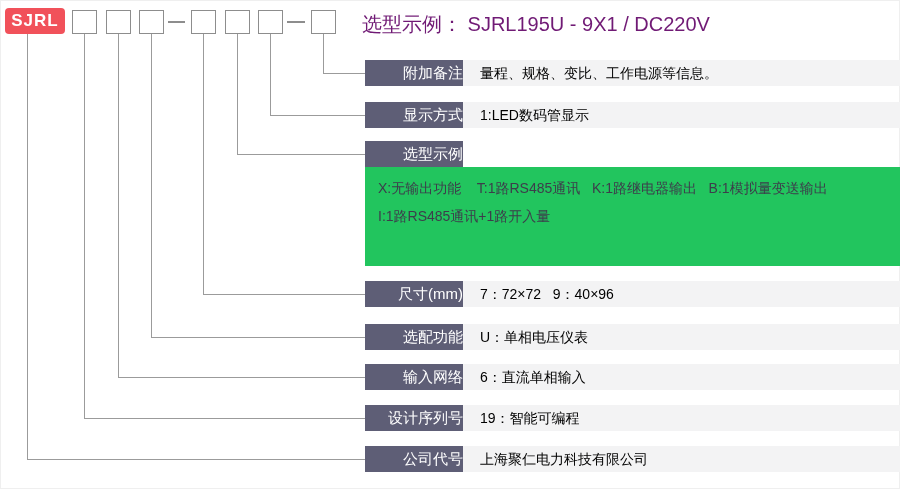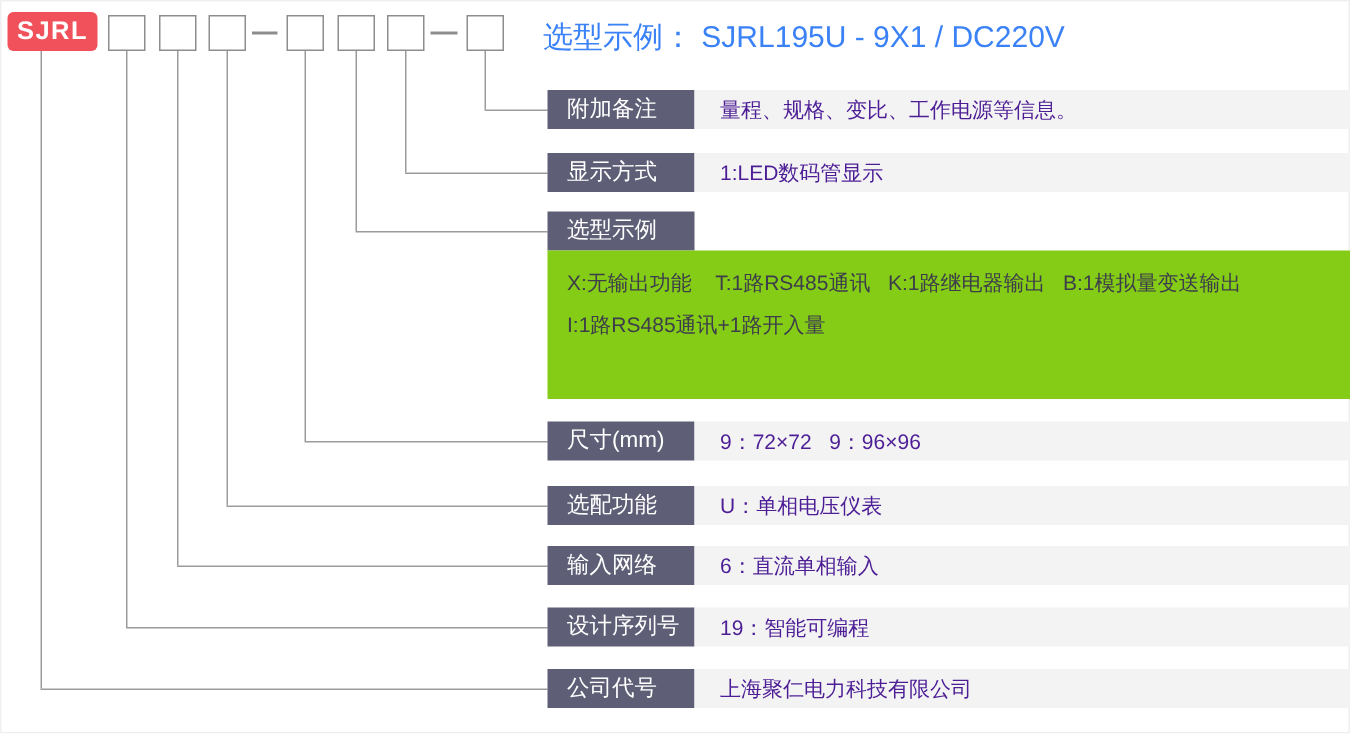--- a/index.html
+++ b/index.html
@@ -17,36 +17,36 @@
   }
   .code-box{
     position:absolute;top:10px;width:25px;height:24px;
     background:#ffffff;border:1.5px solid #8d8d8d;box-sizing:border-box;
   }
   .dash{position:absolute;top:21px;height:2px;background:#8d8d8d;}
   .vline{position:absolute;width:1px;background:#9b9b9b;}
   .hline{position:absolute;height:1px;background:#9b9b9b;}
   .title{
     position:absolute;left:362px;top:11px;font-size:20px;font-weight:500;
-    color:#3b82f6;white-space:pre;
+    color:#701a75;white-space:pre;
   }
   
   .row-label{
     position:absolute;left:365px;width:98px;height:26px;box-sizing:border-box;
     background:#5e5e76;color:#ffffff;font-size:15px;line-height:26px;
-    padding-left:13px;white-space:pre;
+    padding-left:13px;white-space:pre;text-align:right;
   }
   .row-value{
     position:absolute;left:463px;right:0;height:26px;box-sizing:border-box;
-    background:#f3f3f4;color:#4c1d95;font-size:14px;line-height:26px;
+    background:#f3f3f4;color:#000000;font-size:14px;line-height:26px;
     padding-left:17px;white-space:pre;
   }
   .options-panel{
     position:absolute;left:365px;right:0;top:167px;height:99px;box-sizing:border-box;
-    background:#84cc16;padding:7px 0 0 13px;
+    background:#22c55e;padding:7px 0 0 13px;
   }
   .options-panel .opt-line{
     color:#3d3d4b;font-size:14px;line-height:28px;white-space:pre;
   }
 </style>
 </head>
 <body>
 
 <div class="stage">
 
@@ -94,21 +94,21 @@
   <div class="row-label" style="top:102px">显示方式</div>
   <div class="row-value" style="top:102px">1:LED数码管显示</div>
 
   <div class="row-label" style="top:141px">选型示例</div>
   <div class="options-panel">
     <div class="opt-line">X:无输出功能    T:1路RS485通讯   K:1路继电器输出   B:1模拟量变送输出</div>
     <div class="opt-line">I:1路RS485通讯+1路开入量</div>
   </div>
 
   <div class="row-label" style="top:281px">尺寸(mm)</div>
-  <div class="row-value" style="top:281px">9：72×72   9：96×96</div>
+  <div class="row-value" style="top:281px">7：72×72   9：40×96</div>
 
   <div class="row-label" style="top:324px">选配功能</div>
   <div class="row-value" style="top:324px">U：单相电压仪表</div>
 
   <div class="row-label" style="top:364px">输入网络</div>
   <div class="row-value" style="top:364px">6：直流单相输入</div>
 
   <div class="row-label" style="top:405px">设计序列号</div>
   <div class="row-value" style="top:405px">19：智能可编程</div>
 

